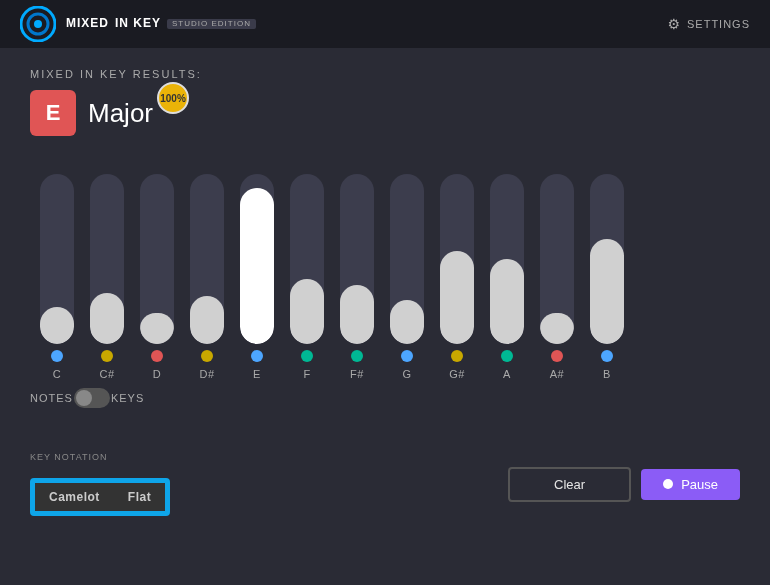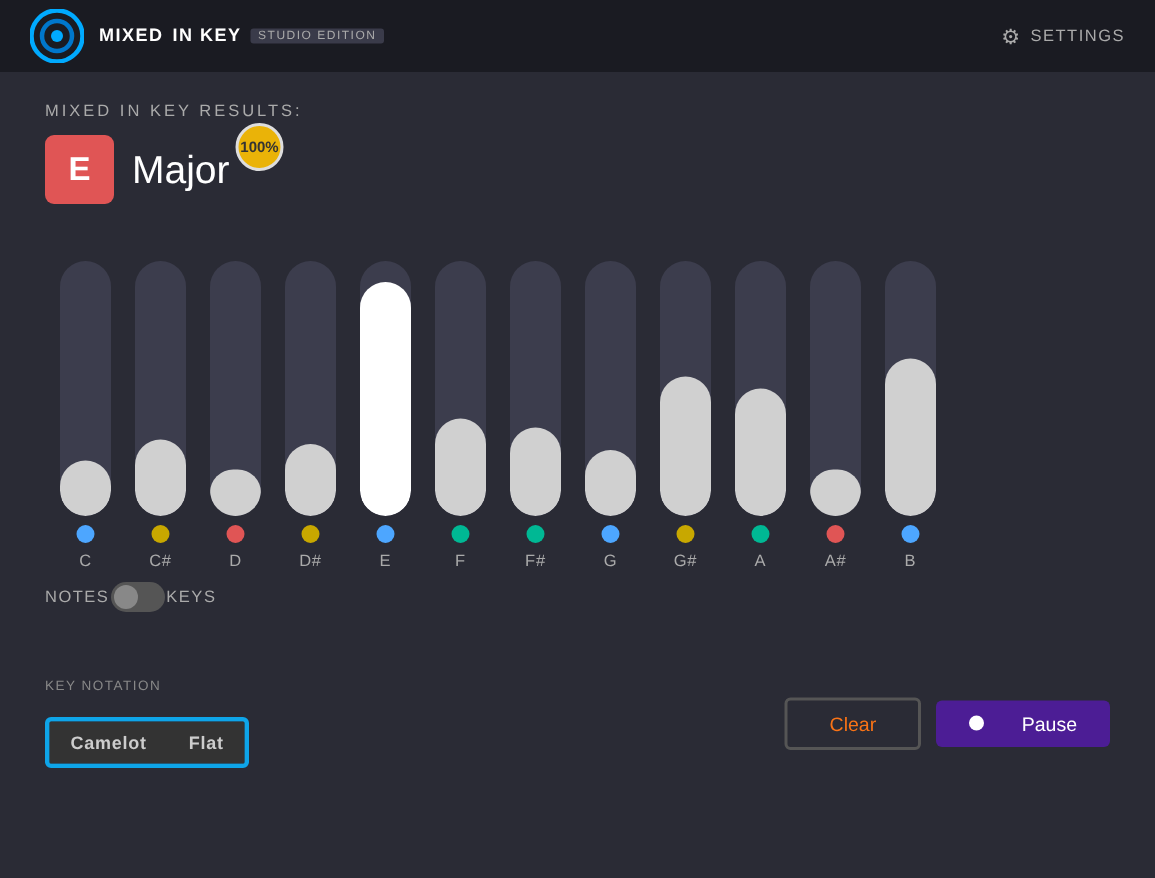--- a/index.html
+++ b/index.html
@@ -217,21 +217,21 @@
       align-items: center;
       justify-content: space-between;
       padding: 0 30px;
       margin-top: 4px;
     }
 
     .notation-btn-group {
       display: flex;
       border-radius: 4px;
       overflow: hidden;
-      border: 3px solid #0ea5e9;
+      border: 5px solid #0ea5e9;
       margin-top: 16px;
     }
 
     .notation-btn {
       padding: 7px 14px;
       font-size: 12px;
       font-weight: bold;
       border: none;
       cursor: pointer;
       letter-spacing: 0.5px;
@@ -247,41 +247,41 @@
       color: #ccc;
     }
 
     .action-btns {
       display: flex;
       gap: 10px;
       align-items: center;
     }
 
     .clear-btn {
-      padding: 8px 28px;
+      padding: 8px 44px;
       border: 2px solid #555;
       background: transparent;
-      color: #f97316;
+      color: #e5e5e5;
       font-size: 13px;
       border-radius: 4px;
       cursor: pointer;
       font-weight: 500;
     }
 
     .pause-btn {
       padding: 8px 22px;
-      background: #4c1d95;
+      background: #8b5cf6;
       border: none;
       color: #fff;
       font-size: 13px;
       border-radius: 4px;
       cursor: pointer;
       display: flex;
       align-items: center;
-      gap: 25px;
+      gap: 8px;
       font-weight: 500;
     }
 
     .pause-icon {
       width: 10px;
       height: 10px;
       border-radius: 50%;
       background: #fff;
       flex-shrink: 0;
     }

